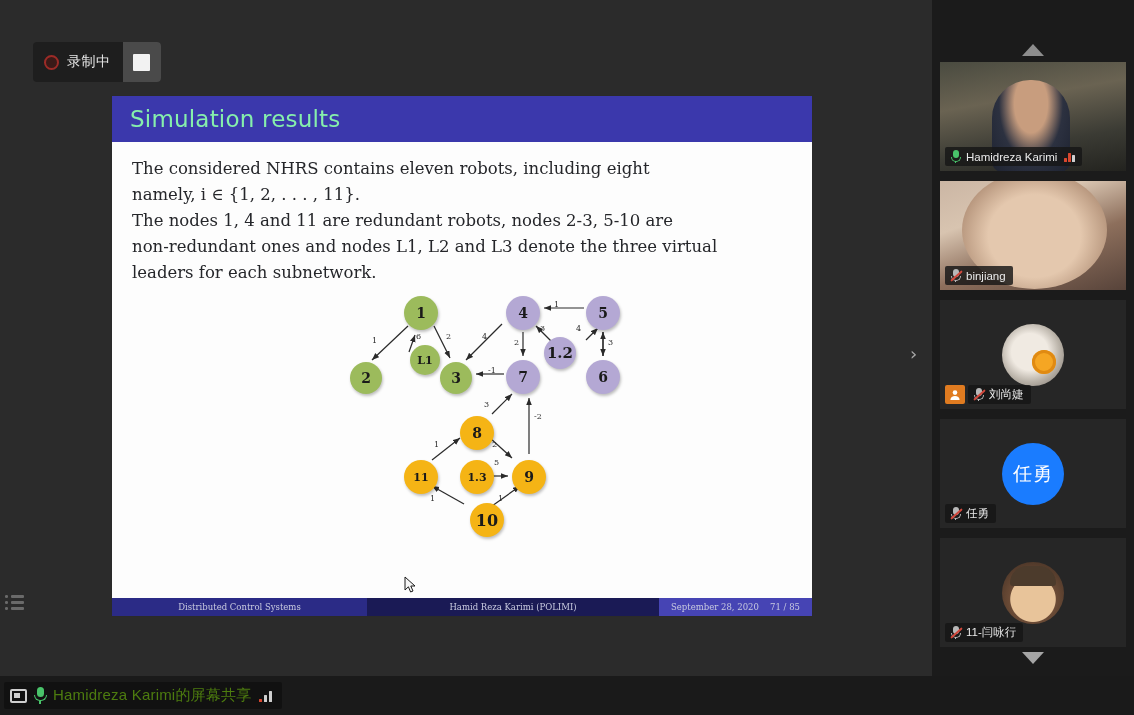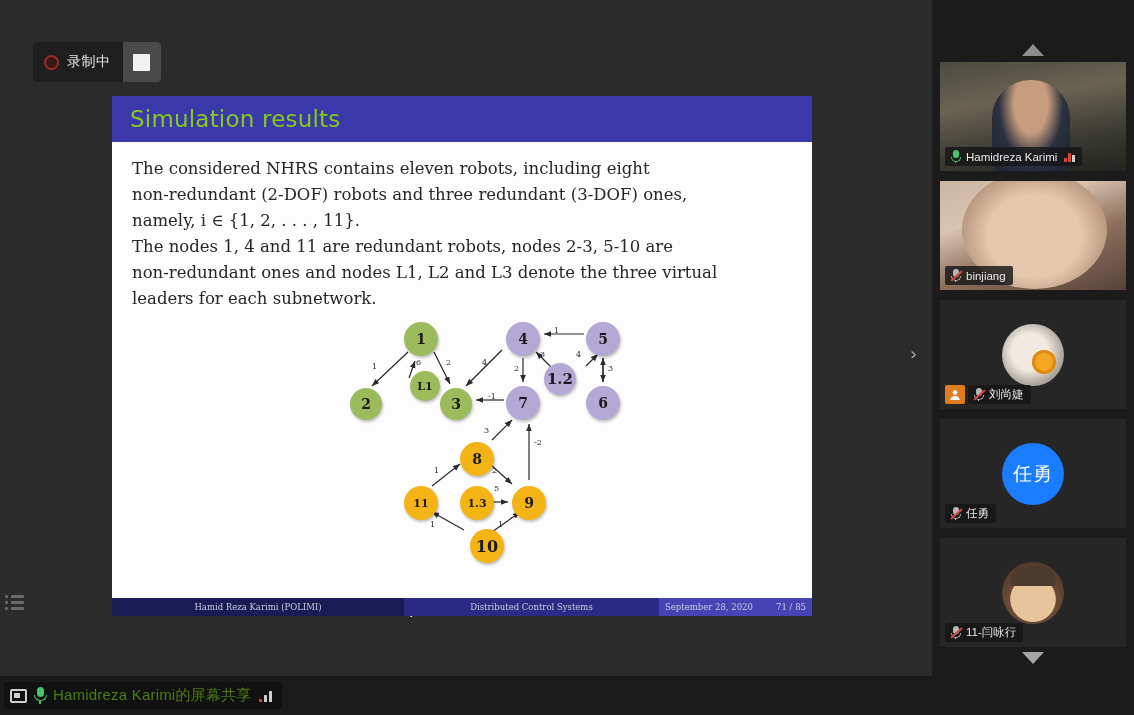--- a/index.html
+++ b/index.html
@@ -42,21 +42,21 @@
   #slide {
     position: absolute; left: 112px; top: 96px;
     width: 700px; height: 520px; background: #fdfdfd;
     box-shadow: 0 0 0 1px #2a2a2a;
   }
   #slide-titlebar {
     height: 46px; background: #3b38ac; display: flex; align-items: center;
     padding-left: 18px;
   }
   #slide-title {
-    color: #84cc16; font-size: 23px; font-family: "DejaVu Sans", sans-serif;
+    color: #86efac; font-size: 23px; font-family: "DejaVu Sans", sans-serif;
     letter-spacing: .2px; font-weight: 400;
   }
   #slide-body { padding: 14px 18px 0 20px; }
   .body-line {
     color: #25262a; font-size: 16.5px; line-height: 26px;
     font-family: "DejaVu Serif", serif; white-space: pre-wrap;
   }
 
   
   #figure-wrap { position: relative; margin-top: 4px; height: 268px; }
@@ -90,21 +90,21 @@
 
   
   #slide-footer {
     position: absolute; left: 0; bottom: 0; width: 100%; height: 18px;
     display: flex; font-size: 8.5px; color: #c9cbe0;
     font-family: "DejaVu Serif", serif; align-items: center;
   }
   #slide-footer .ff { height: 100%; display: flex; align-items: center; justify-content: center; }
   .ff-a { width: 292px; background: #1a1a55; }
   .ff-b { width: 255px; background: #2b2b86; }
-  .ff-c { flex: 1; background: #4644b4; justify-content: space-between !important; padding: 0 6px; }
+  .ff-c { flex: 1; background: #4644b4; justify-content: space-between !important; padding: 0 12px; }
 
   
   #left-list-icon {
     position: absolute; left: 5px; top: 595px; width: 22px; height: 22px;
   }
   #left-list-icon .row { display: flex; align-items: center; gap: 3px; margin-bottom: 3px; }
   #left-list-icon .dot { width: 2.5px; height: 2.5px; background: #6a6a6a; border-radius: 50%; }
   #left-list-icon .bar { width: 13px; height: 3px; background: #6a6a6a; border-radius: 1px; }
 
   
@@ -260,21 +260,20 @@
     </div>
 
     <div id="slide">
 
       <div id="slide-titlebar">
         <span id="slide-title">Simulation results</span>
       </div>
 
       <div id="slide-body">
         <div class="body-line">The considered NHRS contains eleven robots, including eight</div>
-        <div class="body-line">non-redundant (2-DOF) robots and three redundant (3-DOF) ones,</div>
         <div class="body-line">namely, i ∈ {1, 2, . . . , 11}.</div>
         <div class="body-line">The nodes 1, 4 and 11 are redundant robots, nodes 2-3, 5-10 are</div>
         <div class="body-line">non-redundant ones and nodes L1, L2 and L3 denote the three virtual</div>
         <div class="body-line">leaders for each subnetwork.</div>
 
         <div id="figure-wrap">
           <div id="graph">
             <svg id="graph-edges" width="290" height="248">
               <defs>
                 <marker id="ah" markerWidth="7" markerHeight="7" refX="6" refY="2.4" orient="auto" markerUnits="strokeWidth">
@@ -340,22 +339,22 @@
           </div>
 
           <svg id="slide-cursor" viewBox="0 0 14 18">
             <path d="M1,1 L1,14 L4.4,10.8 L6.6,16 L9,15 L6.8,10 L11,10 z" fill="#f5f5f5" stroke="#1a1a1a" stroke-width="1"></path>
           </svg>
 
         </div>
       </div>
 
       <div id="slide-footer">
+        <div class="ff ff-b">Distributed Control Systems</div>
         <div class="ff ff-a">Hamid Reza Karimi  (POLIMI)</div>
-        <div class="ff ff-b">Distributed Control Systems</div>
         <div class="ff ff-c">
           <span>September 28, 2020</span>
           <span>71 / 85</span>
         </div>
       </div>
     </div>
 
     <div id="left-list-icon">
       <div class="row">
           <span class="dot"></span>

